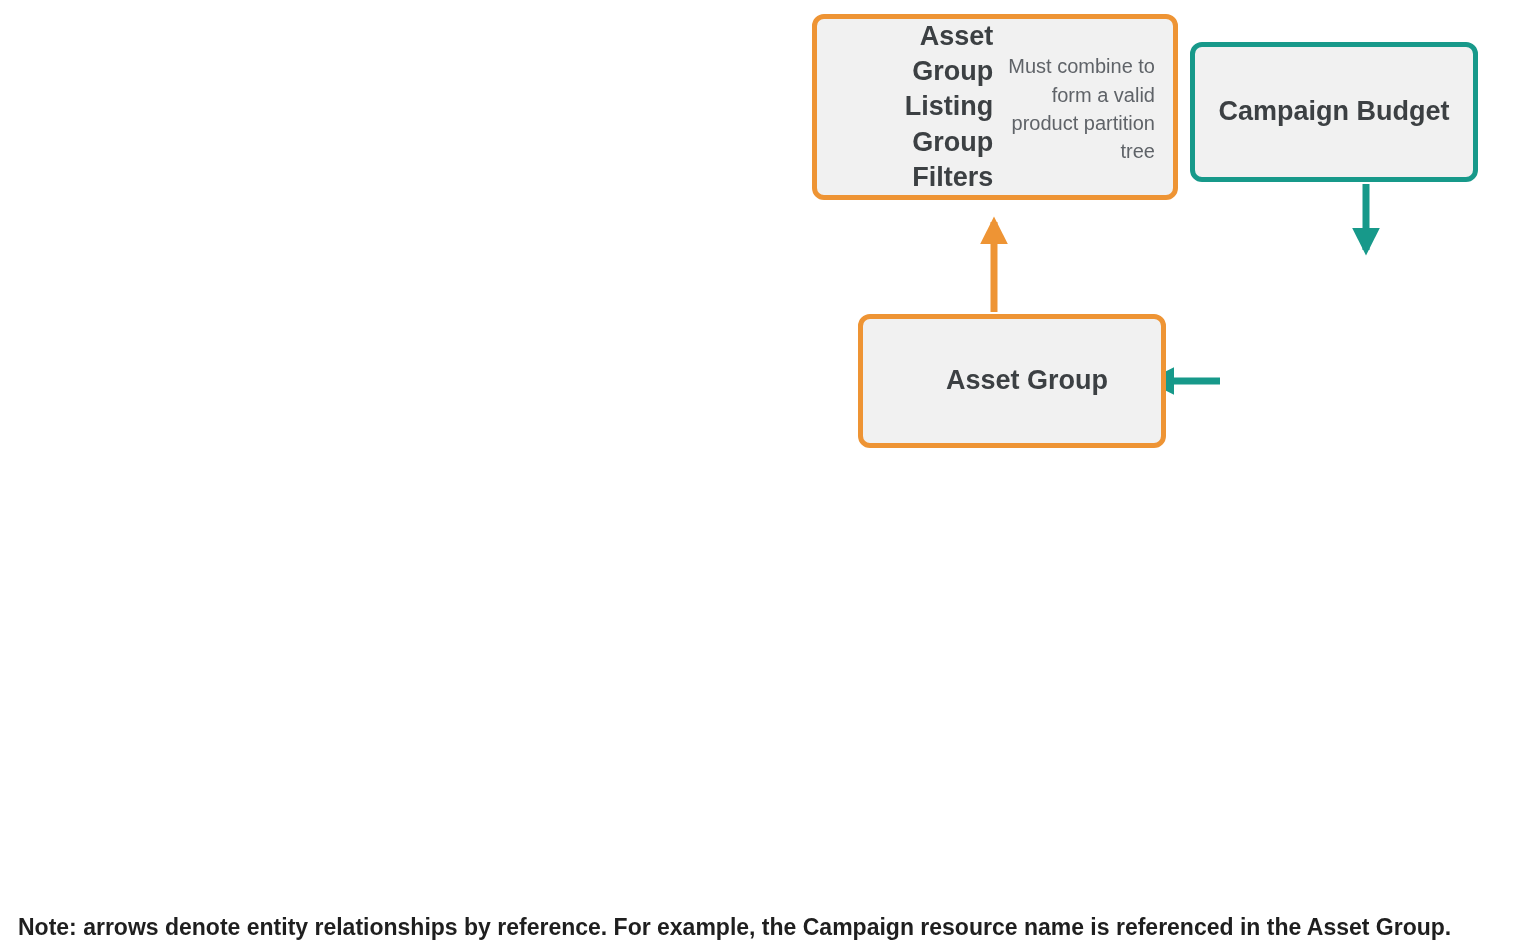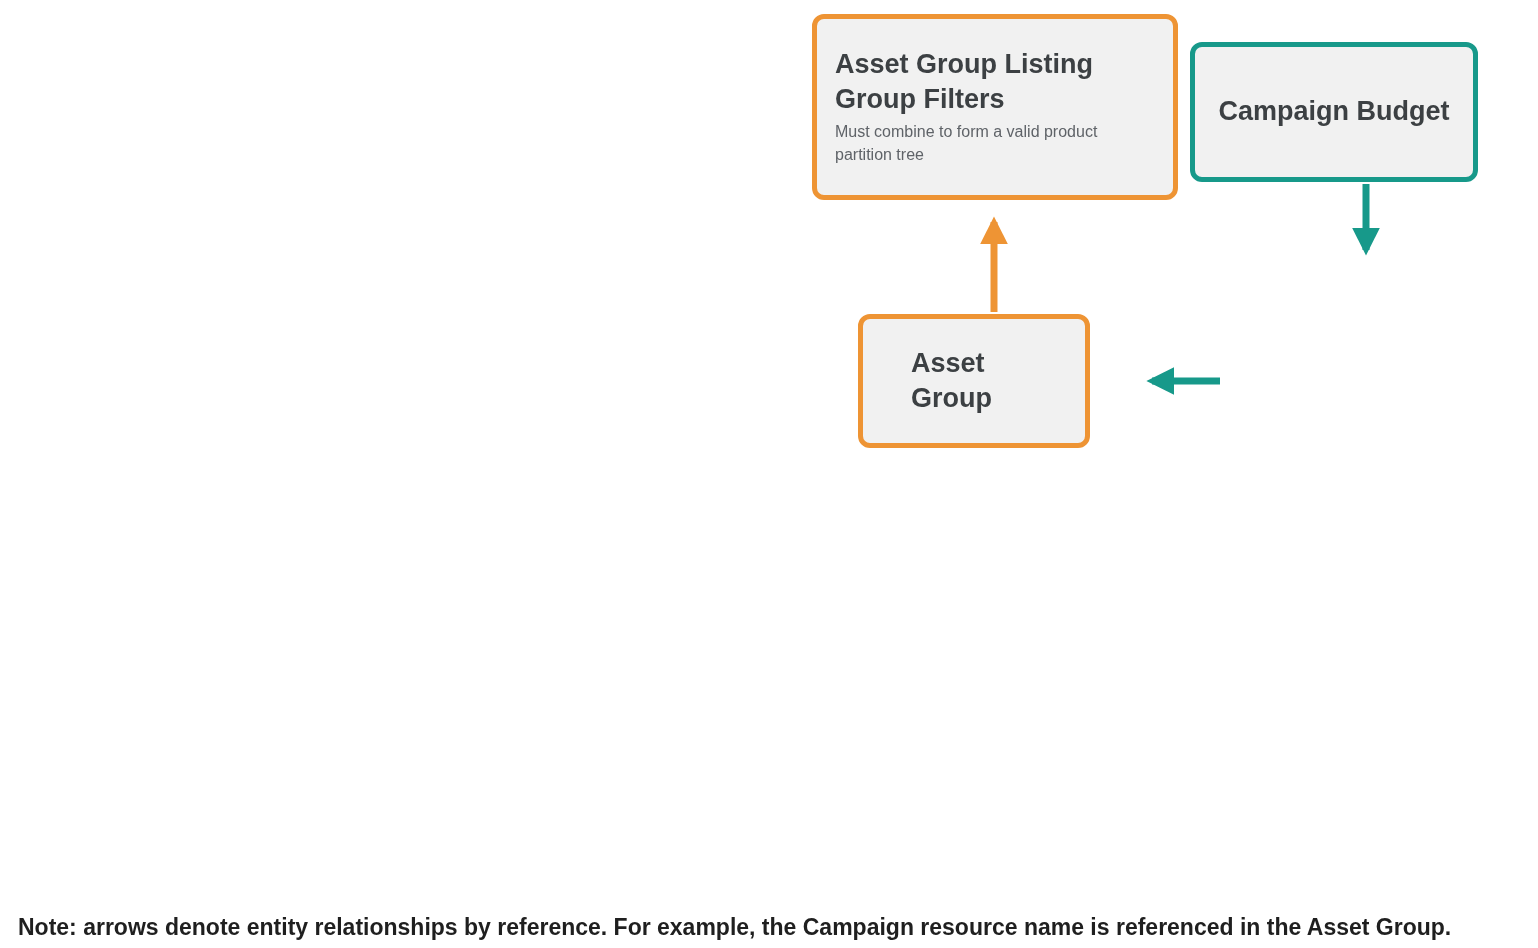--- a/index.html
+++ b/index.html
@@ -15,31 +15,31 @@
     font-family:"Liberation Sans", sans-serif;}
   .canvas{position:relative;width:1538px;height:948px;overflow:hidden;}
 
   .arrows{position:absolute;left:0;top:0;width:1538px;height:948px;pointer-events:none;}
   .arrow-line-orange{stroke:var(--orange);stroke-width:7;}
   .arrow-line-teal{stroke:var(--teal);stroke-width:7;}
   .arrowhead-orange{fill:var(--orange);}
   .arrowhead-teal{fill:var(--teal);}
 
   .node{position:absolute;background:var(--box-fill);border-radius:12px;
-    display:flex;flex-direction:column;align-items:center;justify-content:center;
-    text-align:left;padding:10px 18px;}
+    display:flex;flex-direction:row;align-items:center;justify-content:center;
+    text-align:right;padding:10px 18px;}
   .node.orange{border:5px solid var(--orange);}
   .node.teal{border:5px solid var(--teal);}
 
   .node-title{font-weight:bold;color:var(--title-text);font-size:27px;line-height:1.3;}
-  .node-subtitle{color:var(--subtitle-text);font-size:16px;line-height:1.42;margin-top:4px;}
+  .node-subtitle{color:var(--subtitle-text);font-size:20px;line-height:1.42;margin-top:4px;}
 
   #node-filters{left:812px;top:14px;width:366px;height:186px;}
   #node-budget{left:1190px;top:42px;width:288px;height:140px;}
-  #node-asset-group{left:858px;top:314px;width:232px;height:134px;padding-left:48px;}
+  #node-asset-group{left:858px;top:314px;width:308px;height:134px;padding-left:48px;}
   #node-campaign{left:1222px;top:270px;width:288px;height:220px;}
 
   .footnote{position:absolute;left:18px;top:914px;width:1500px;
     font-weight:bold;color:var(--note-text);font-size:23px;}
 </style>
 </head>
 <body>
 
 <div class="canvas">
 

